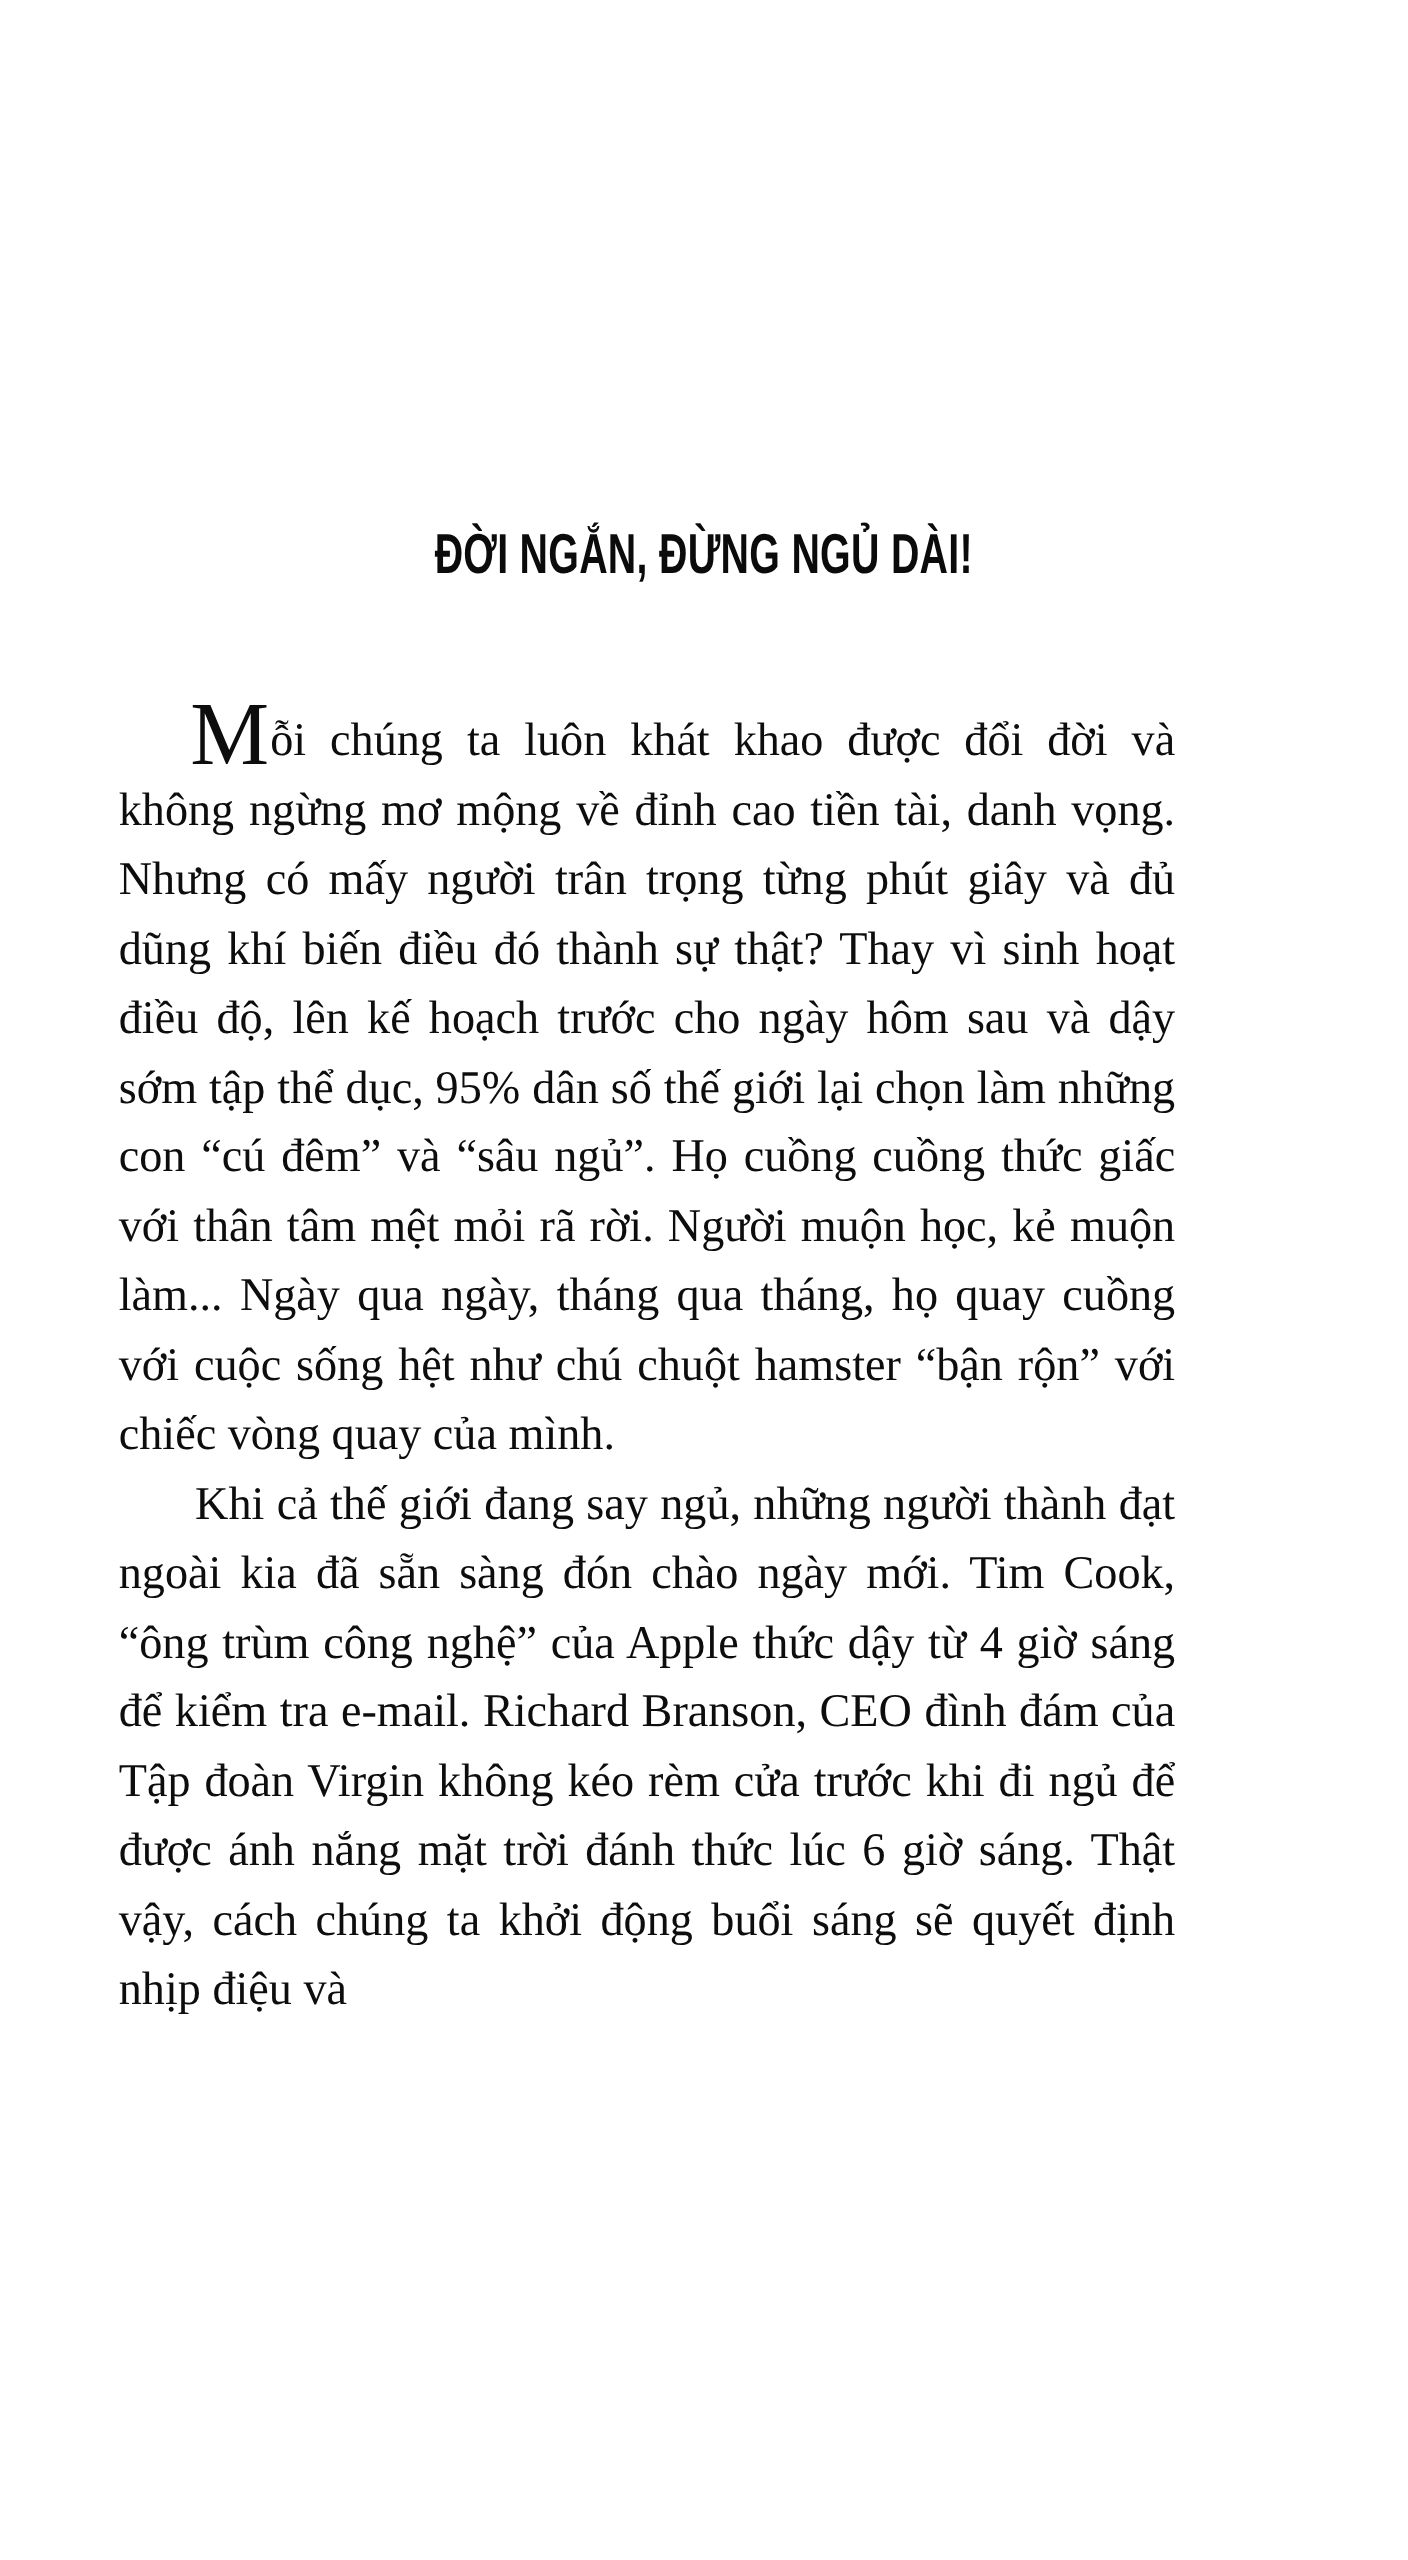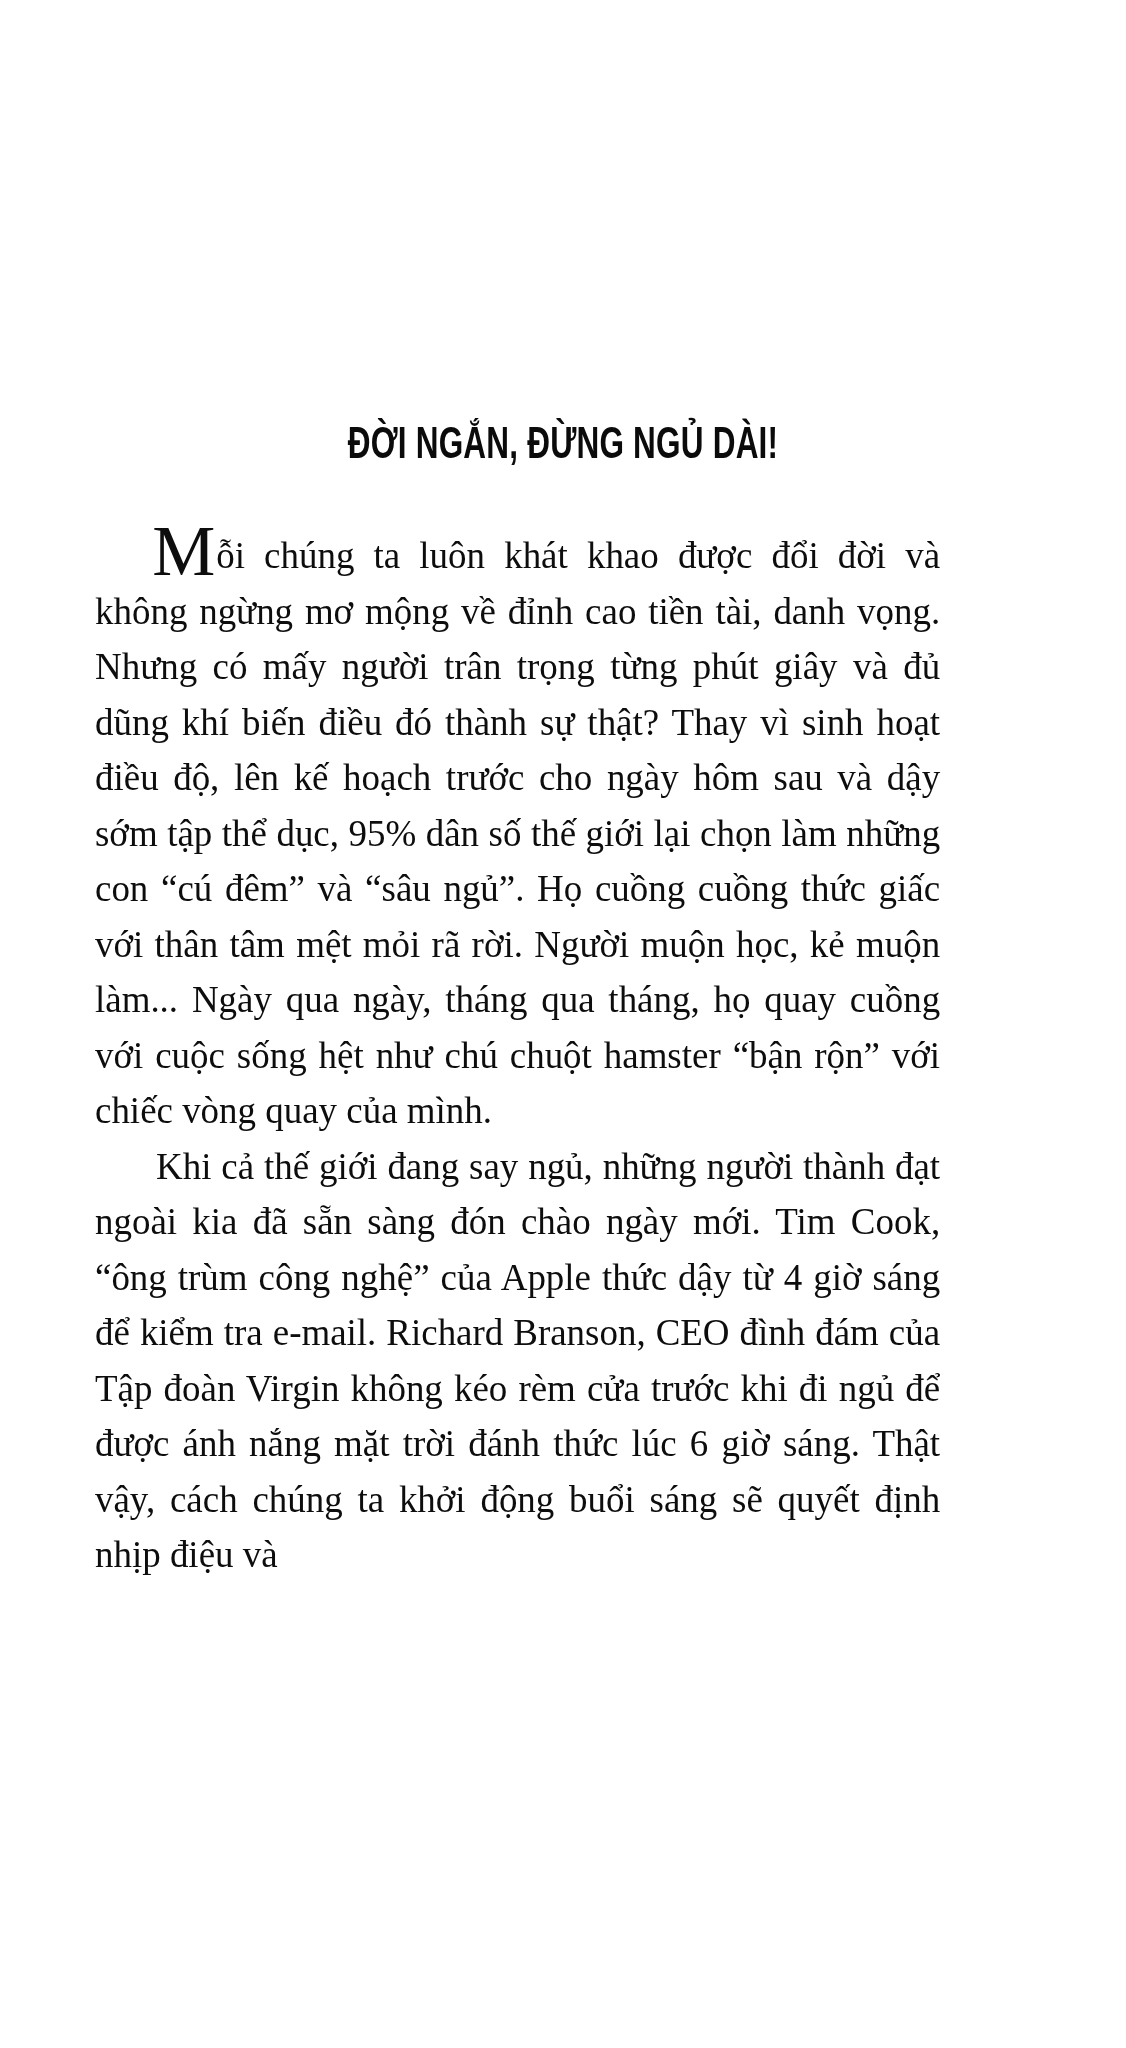--- a/index.html
+++ b/index.html
@@ -32,21 +32,21 @@
     color: #0b0b0b;
     transform: scaleX(0.70);
     transform-origin: 50% 50%;
     white-space: nowrap;
   }
 
   
   .body-block {
     position: absolute;
     left: 95px;
-    top: 524px;
+    top: 560px;
     width: 858px;
   }
 
   .body-paragraph {
     margin: 0;
     font-family: "Liberation Serif", "DejaVu Serif", serif;
     font-size: 37.5px;
     line-height: 55.5px;
     color: #0d0d0d;
     text-align: justify;

